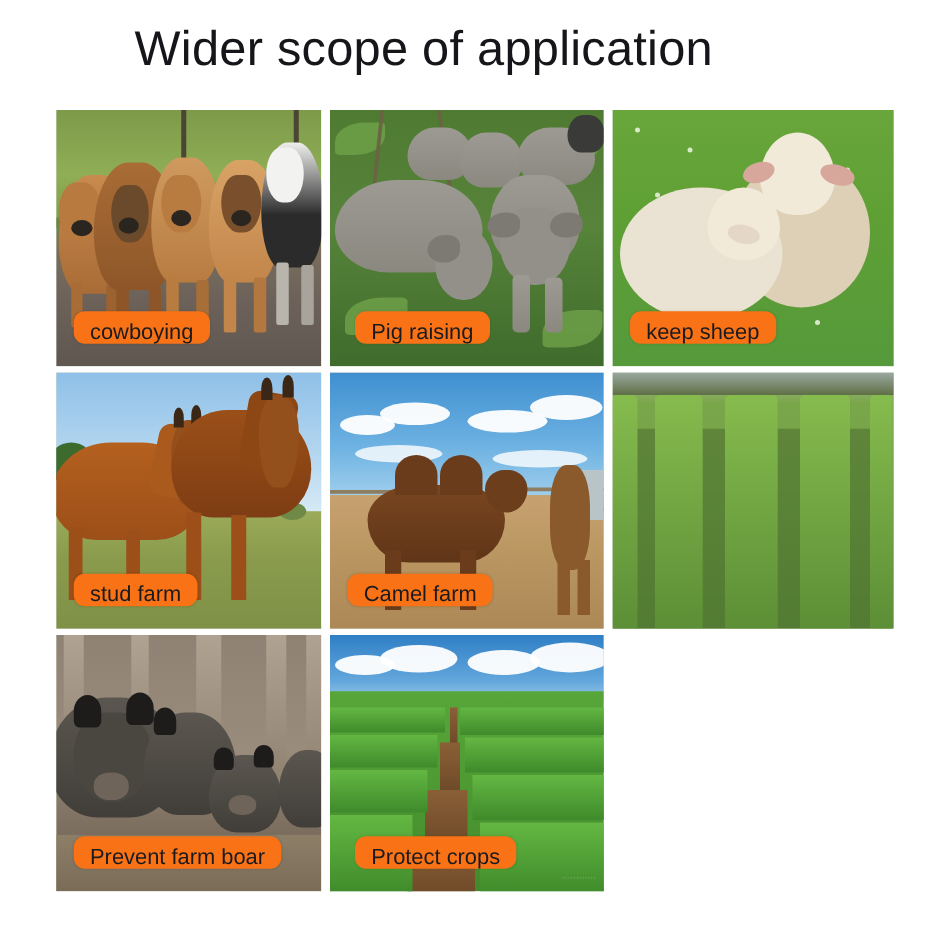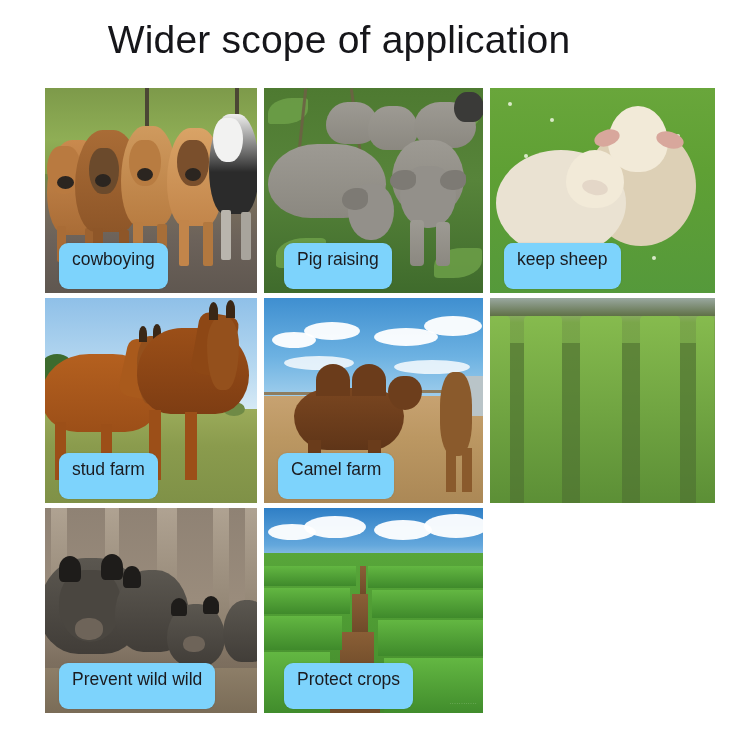--- a/index.html
+++ b/index.html
@@ -35,24 +35,24 @@
   .cell{
     position:relative;
     overflow:hidden;
     background:#cfd8c8;
   }
   .photo{position:absolute;inset:0;overflow:hidden;}
 
   
   .pill{
     position:absolute;
-    left:0;bottom:4px;
-    background:#7dd3fc;
+    left:0;bottom:18px;
+    background:#f97316;
     border-radius:9px;
-    padding:7px 13px 20px 13px;
+    padding:7px 13px 0 13px;
     font-size:17.5px;
     color:#1b1b1f;
     line-height:1.1;
     white-space:nowrap;
     box-shadow:0 0 2px rgba(0,0,0,.12);
   }
   .pill.inset{left:14px;}
   .pill.inset2{left:20px;}
 
   
@@ -332,21 +332,21 @@
         <div class="boar" style="left:70px;top:62px;width:74px;height:82px;"></div>
         <div class="bear" style="left:78px;top:58px;width:18px;height:22px;"></div>
 
         <div class="boar" style="left:122px;top:96px;width:58px;height:62px;"></div>
         <div class="bear" style="left:126px;top:90px;width:16px;height:18px;"></div>
         <div class="bear" style="left:158px;top:88px;width:16px;height:18px;"></div>
         <div class="bsnout" style="left:138px;top:128px;width:22px;height:16px;"></div>
 
         <div class="boar" style="left:178px;top:92px;width:48px;height:62px;"></div>
       </div>
-      <div class="pill inset">Prevent wild wild</div>
+      <div class="pill inset">Prevent farm boar</div>
     </div>
 
     <div class="cell c9">
       <div class="photo">
         <div class="sky"></div>
         <div class="cloud" style="left:4px;top:16px;width:48px;height:16px;"></div>
         <div class="cloud" style="left:40px;top:8px;width:62px;height:22px;"></div>
         <div class="cloud" style="left:110px;top:12px;width:58px;height:20px;"></div>
         <div class="cloud" style="left:160px;top:6px;width:64px;height:24px;"></div>
         <div class="ground"></div>

